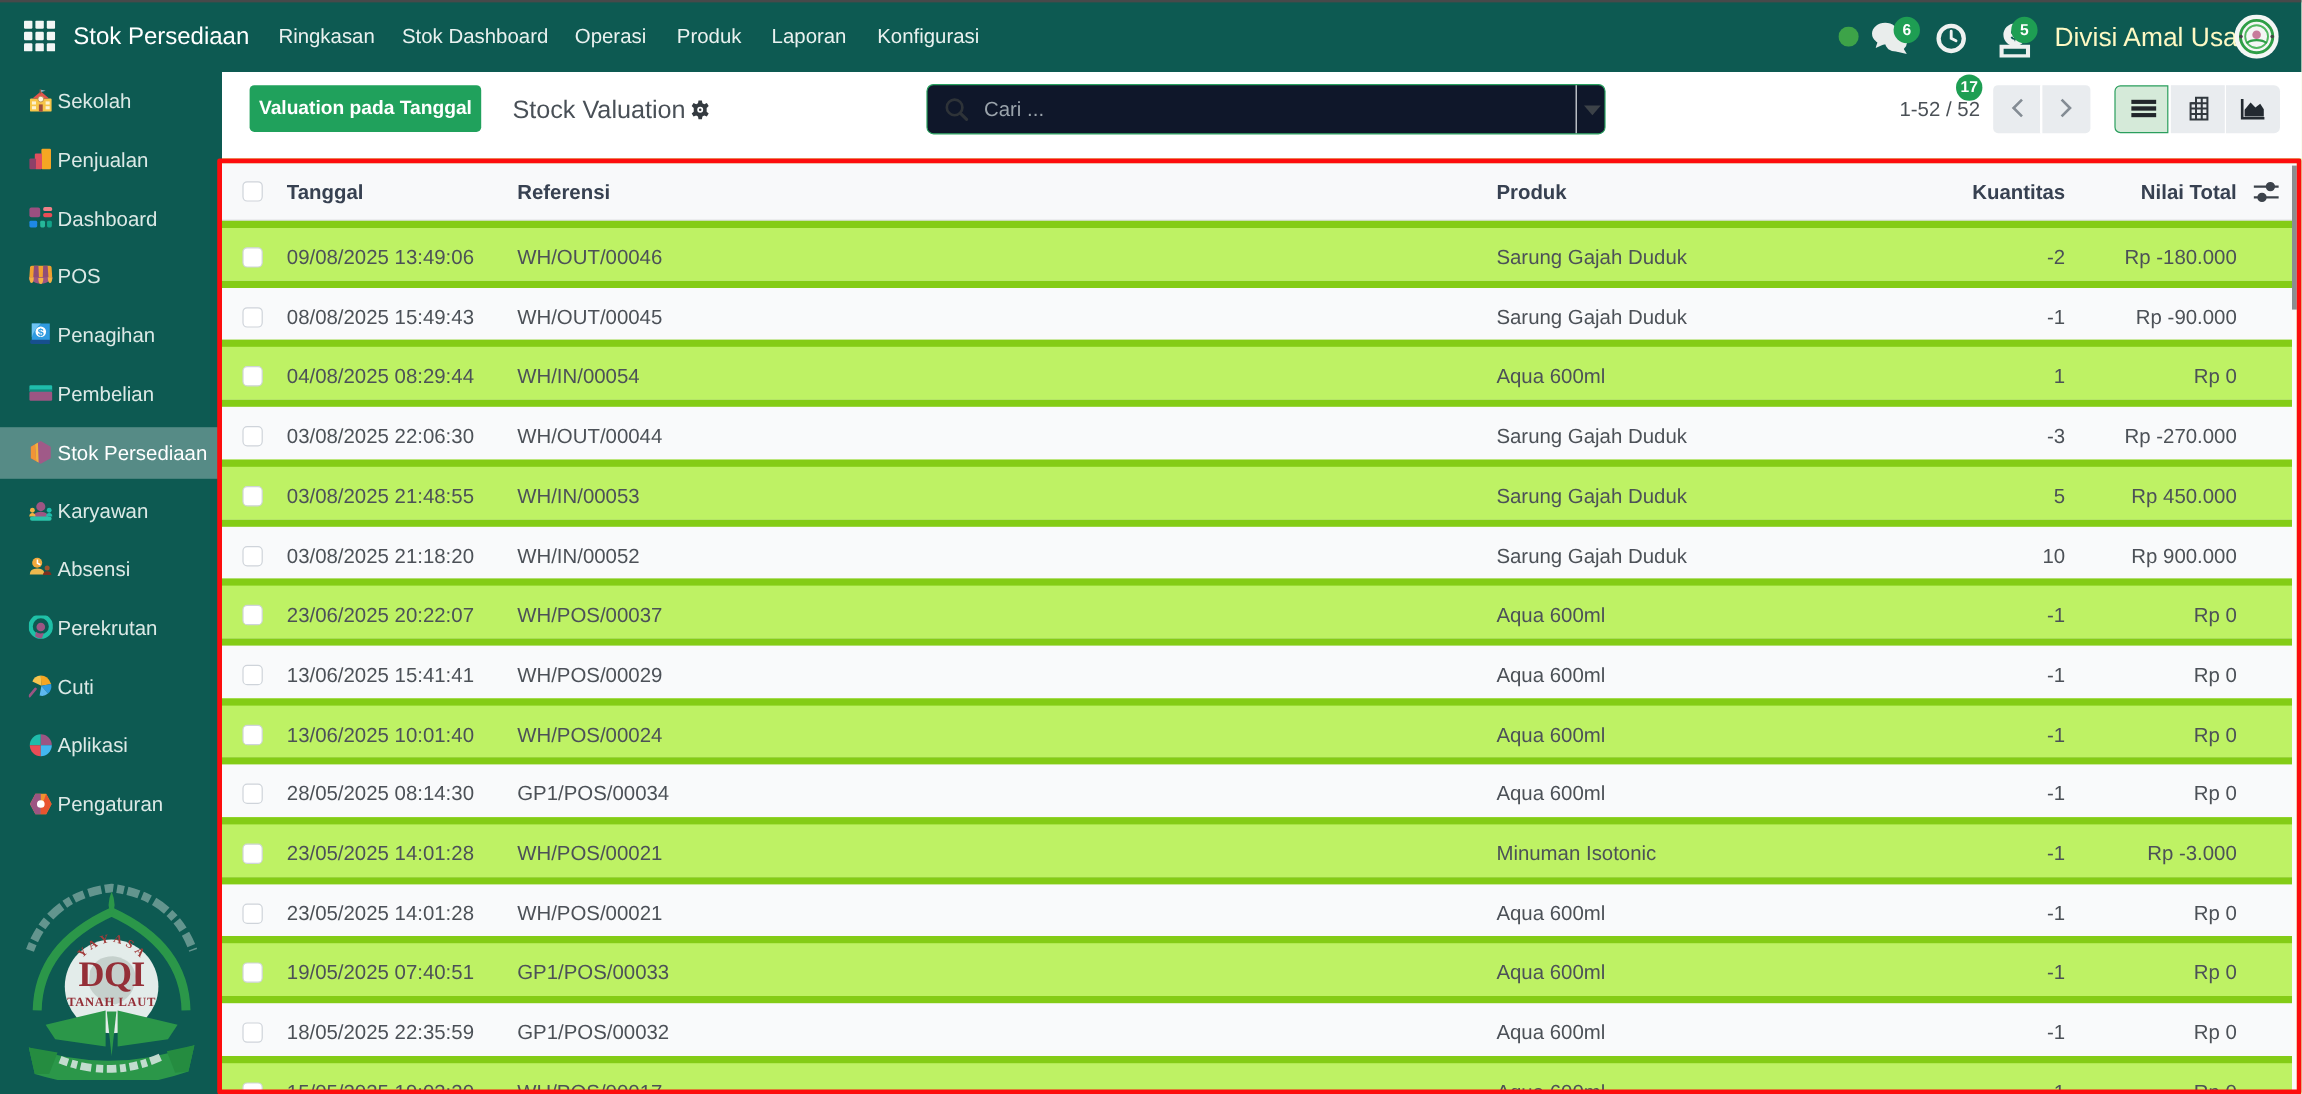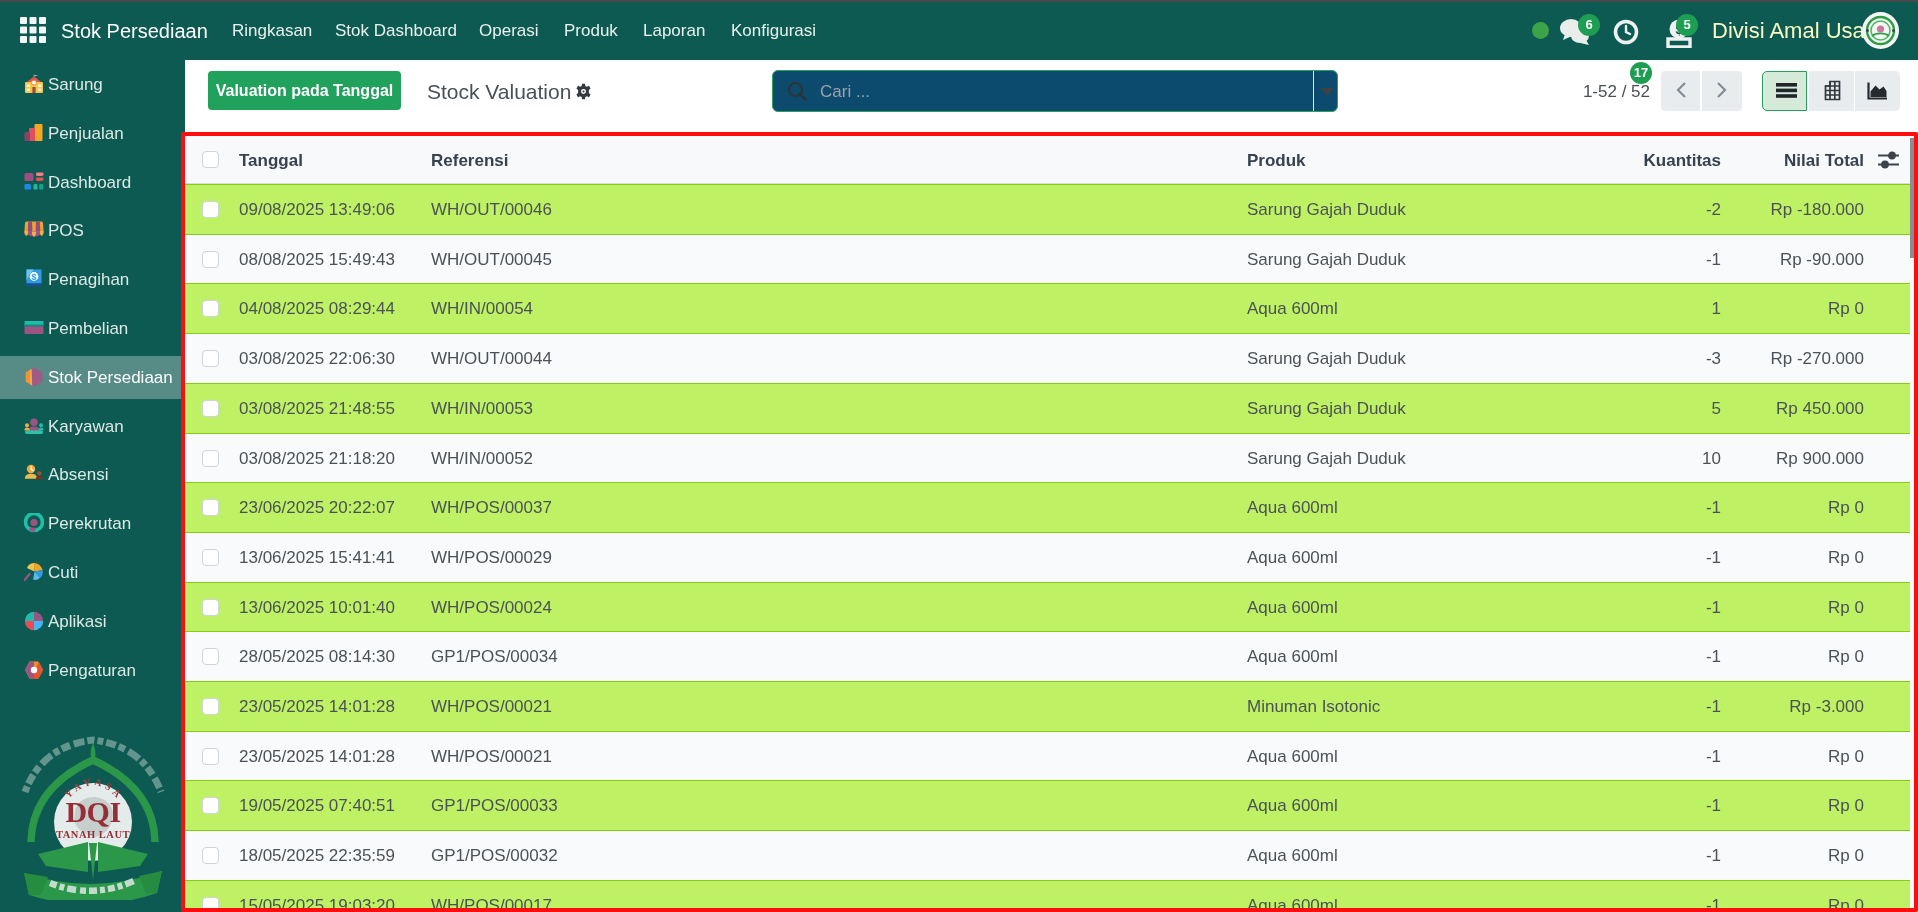--- a/index.html
+++ b/index.html
@@ -26,33 +26,33 @@
 .sitem svg { position:absolute; left:24px; top:14px; }
 .sitem .txt { position:absolute; left:48px; top:0; height:49px; line-height:50px; color:#dce9e6; font-size:17px; }
 .sitem.active .txt { color:#fff; }
 
 
 #controlbar { position:absolute; left:185px; top:60px; width:1733px; height:72px; background:#fff; }
 #btnmain { position:absolute; left:23px; top:11px; width:193px; height:39px; background:#20a15c; border-radius:4px;
   color:#fff; font-size:16px; font-weight:bold; text-align:center; line-height:39px; }
 #vtitle { position:absolute; left:242px; top:0; height:72px; line-height:64px; font-size:21px; color:#495057; }
 #gear { position:absolute; left:387px; top:23px; }
-#searchbox { position:absolute; left:587px; top:10px; width:566px; height:42px; border:1px solid #28a15f; border-radius:6px; background:#0c4a6e; }
+#searchbox { position:absolute; left:587px; top:10px; width:566px; height:42px; border:1px solid #28a15f; border-radius:6px; background:#0f172a; }
 #searchbox .sep { position:absolute; left:540px; top:0px; width:1px; height:40px; background:#e3e6e9; }
 #searchbox .caret { position:absolute; left:547px; top:17px; width:0; height:0; border-left:7px solid transparent; border-right:7px solid transparent; border-top:8px solid #3c4248; }
 #searchbox .ph { position:absolute; left:47px; top:0; height:40px; line-height:41px; color:#9aa3ab; font-size:17px; }
 #pagetxt { position:absolute; left:1395px; top:0; width:70px; height:72px; line-height:64px; font-size:17px; color:#4a5056; text-align:right; }
 .pgbtn { position:absolute; top:10.5px; width:40px; height:40px; background:#e9ecef; }
 .vwbtn { position:absolute; top:10.5px; width:45px; height:40px; background:#e9ecef; }
 
 
 #tablearea { position:absolute; left:185px; top:132px; width:1733px; height:780px; background:#bef264; }
 #thead { position:absolute; left:0; top:4px; width:1725px; height:48px; background:#f8f9fa; border-bottom:1px solid #d9dcdf; }
 .hcell { position:absolute; top:0; height:48px; line-height:49px; font-size:17px; font-weight:bold; color:#374151; }
-.row { position:absolute; left:0; width:1725px; height:50px; border-top:1px solid #84cc16; }
+.row { position:absolute; left:0; width:1725px; height:50px; border-top:6px solid #84cc16; }
 .row:nth-child(even) { background:#f9fafb; }
 .row .c { position:absolute; top:0; height:49px; line-height:50px; font-size:17px; color:#4c5157; white-space:nowrap; }
 .cb { position:absolute; left:17px; width:17px; height:17px; border:1px solid #cfd4da; border-radius:4px; background:#fff; }
 .c1 { left:54px; } .c2 { left:246px; } .c3 { left:1062px; }
 .c4 { left:1336px; width:200px; text-align:right; } .c5 { left:1479px; width:200px; text-align:right; }
 
 
 #sbar { position:absolute; left:1910px; top:136px; width:4px; height:773px; background:#fbfbfb; z-index:40; }
 #sthumb { position:absolute; left:0; top:2px; width:4px; height:120px; background:#8a8d90; }
 
@@ -129,21 +129,21 @@
         <path d="M3 8 L10 2.2 L17 8 Z" fill="#e2574c"></path>
         <rect x="9" y="0.5" width="1.2" height="3.5" fill="#8a5a44"></rect>
           <path d="M10.2 0.8 L14 1.6 L10.2 2.6 Z" fill="#9bb7c7"></path>
         <circle cx="10" cy="8.6" r="2.4" fill="#fdf6e3" stroke="#b98b45" stroke-width="0.7"></circle>
         <rect x="8.4" y="13" width="3.2" height="6" fill="#9e4b3d"></rect>
         <rect x="2.6" y="10.5" width="3.4" height="2.6" fill="#fdf1cf"></rect>
           <rect x="14" y="10.5" width="3.4" height="2.6" fill="#fdf1cf"></rect>
         <rect x="2.6" y="14.5" width="3.4" height="2.6" fill="#fdf1cf"></rect>
           <rect x="14" y="14.5" width="3.4" height="2.6" fill="#fdf1cf"></rect>
       </svg>
-      <div class="txt">Sarung</div>
+      <div class="txt">Sekolah</div>
       </div>
     <div class="sitem" style="top:48.8px;">
         <div class="hl"></div>
       <svg width="20" height="20" viewBox="0 0 20 20">
         <rect x="10.5" y="1" width="8" height="17" rx="1" fill="#f5a623"></rect>
         <rect x="5" y="5" width="6" height="13" rx="1" fill="#e04f5f"></rect>
         <rect x="0.5" y="9" width="5.5" height="9" rx="1" fill="#8f4068"></rect>
       </svg>
       <div class="txt">Penjualan</div>
       </div>

